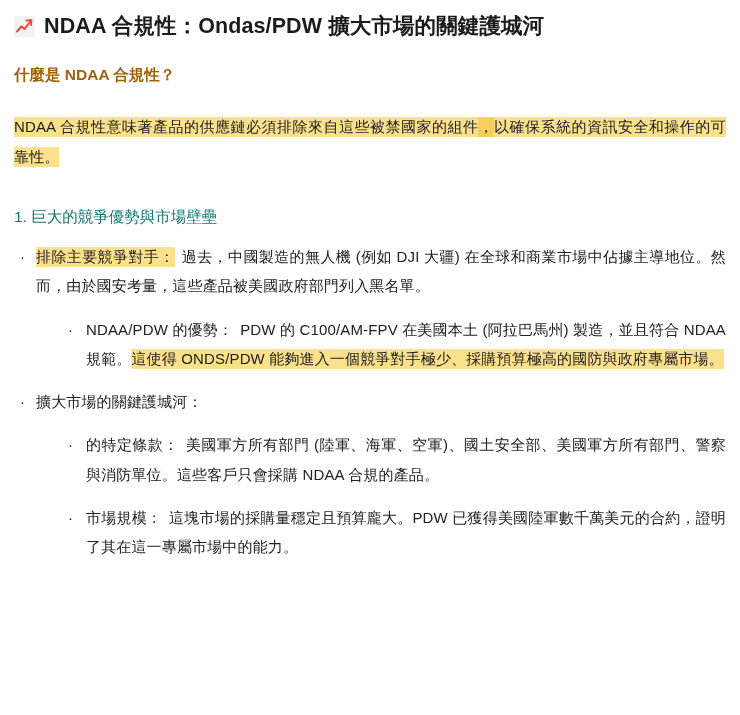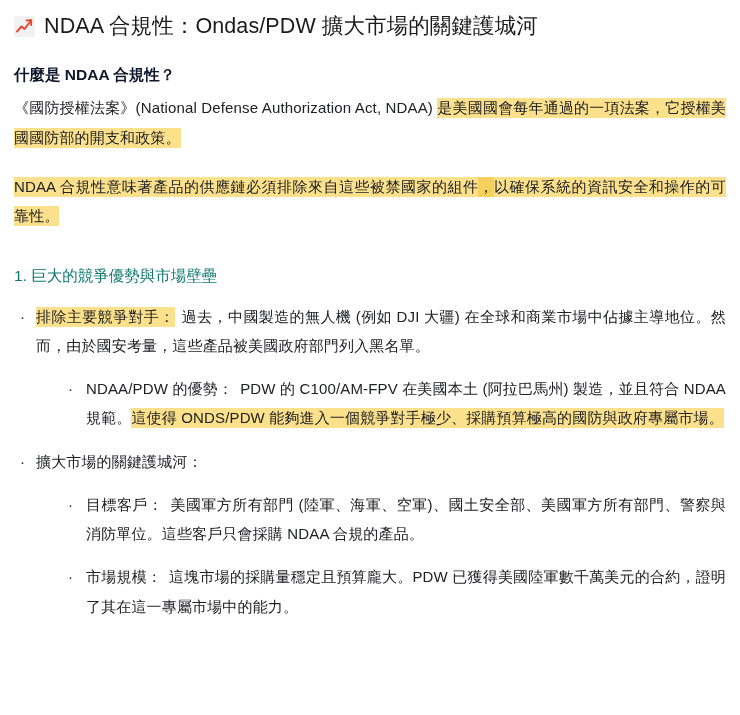--- a/index.html
+++ b/index.html
@@ -23,21 +23,21 @@
     padding: 12px 14px 0 14px;
     background: #ffffff;
   }
 
   
   .doc-title {
     display: flex;
     align-items: center;
     gap: 9px;
     font-size: 21.5px;
-    font-weight: 400;
+    font-weight: 700;
     letter-spacing: .1px;
     line-height: 1.35;
     color: #1b1b1b;
     margin: 0 0 22px 0;
   }
   .title-icon {
     flex: 0 0 auto;
     width: 21px;
     height: 21px;
     position: relative;
@@ -45,22 +45,22 @@
     background: #f3f3f3;
     border-radius: 2px;
     overflow: hidden;
   }
   .title-icon svg { display: block; }
 
   
   .q-heading {
     font-size: 15.5px;
     font-weight: 700;
-    color: #0f172a;
-    margin: 0 0 7px 0;
+    color: #a16207;
+    margin: 0 0 26px 0;
     line-height: 1.5;
   }
   .num-heading {
     font-size: 15.5px;
     font-weight: 400;
     color: #0f766e;
     margin: 34px 0 14px 0;
     line-height: 1.5;
   }
 
@@ -150,23 +150,20 @@
         <rect x="0" y="0" width="21" height="21" fill="#f2f2f2"></rect>
         <polyline points="3,15.5 7.5,10.5 10.5,13 17,4.5" fill="none" stroke="#e8452c" stroke-width="1.9" stroke-linecap="round" stroke-linejoin="round"></polyline>
         <polyline points="12.6,4.4 17.3,4.2 17.1,9" fill="none" stroke="#e8452c" stroke-width="1.9" stroke-linecap="round" stroke-linejoin="round"></polyline>
       </svg>
     </span>
     <span>NDAA 合規性：Ondas/PDW 擴大市場的關鍵護城河</span>
   </h1>
 
   <h2 class="q-heading">什麼是 NDAA 合規性？</h2>
 
-  <p class="para">
-    <span>《國防授權法案》(National Defense Authorization Act, NDAA) </span><span class="hl">是美國國會每年通過的一項法案，它授權美國國防部的開支和政策。</span>
-  </p>
 
 
   <p class="para">
     <span class="hl">NDAA 合規性意味著產品的供應鏈必須排除來自這些被禁國家的組件</span><span class="hl hl-dark">，</span><span class="hl">以確保系統的資訊安全和操作的可靠性。</span>
   </p>
 
   <h2 class="num-heading">1. 巨大的競爭優勢與市場壁壘</h2>
 
   <ul class="l1">
 
@@ -185,21 +182,21 @@
     </li>
 
     <li style="margin-top:10px;">
       <span class="bullet">·</span>
       <span class="lead">擴大市場的關鍵護城河：</span><span></span>
 
       <div class="nested-wrap">
         <ul class="l2">
           <li>
             <span class="bullet">·</span>
-            <span class="lead">目標客戶：</span><span class="gap"></span><span>美國軍方所有部門 (陸軍、海軍、空軍)、國土安全部、美國軍方所有部門、警察與消防單位。這些客戶只會採購 NDAA 合規的產品。</span>
+            <span class="lead">的特定條款：</span><span class="gap"></span><span>美國軍方所有部門 (陸軍、海軍、空軍)、國土安全部、美國軍方所有部門、警察與消防單位。這些客戶只會採購 NDAA 合規的產品。</span>
           </li>
           <li>
             <span class="bullet">·</span>
             <span class="lead">市場規模：</span><span class="gap"></span><span>這塊市場的採購量穩定且預算龐大。PDW 已獲得美國陸軍數千萬美元的合約，證明了其在這一專屬市場中的能力。</span>
           </li>
         </ul>
       </div>
     </li>
 
   </ul>

